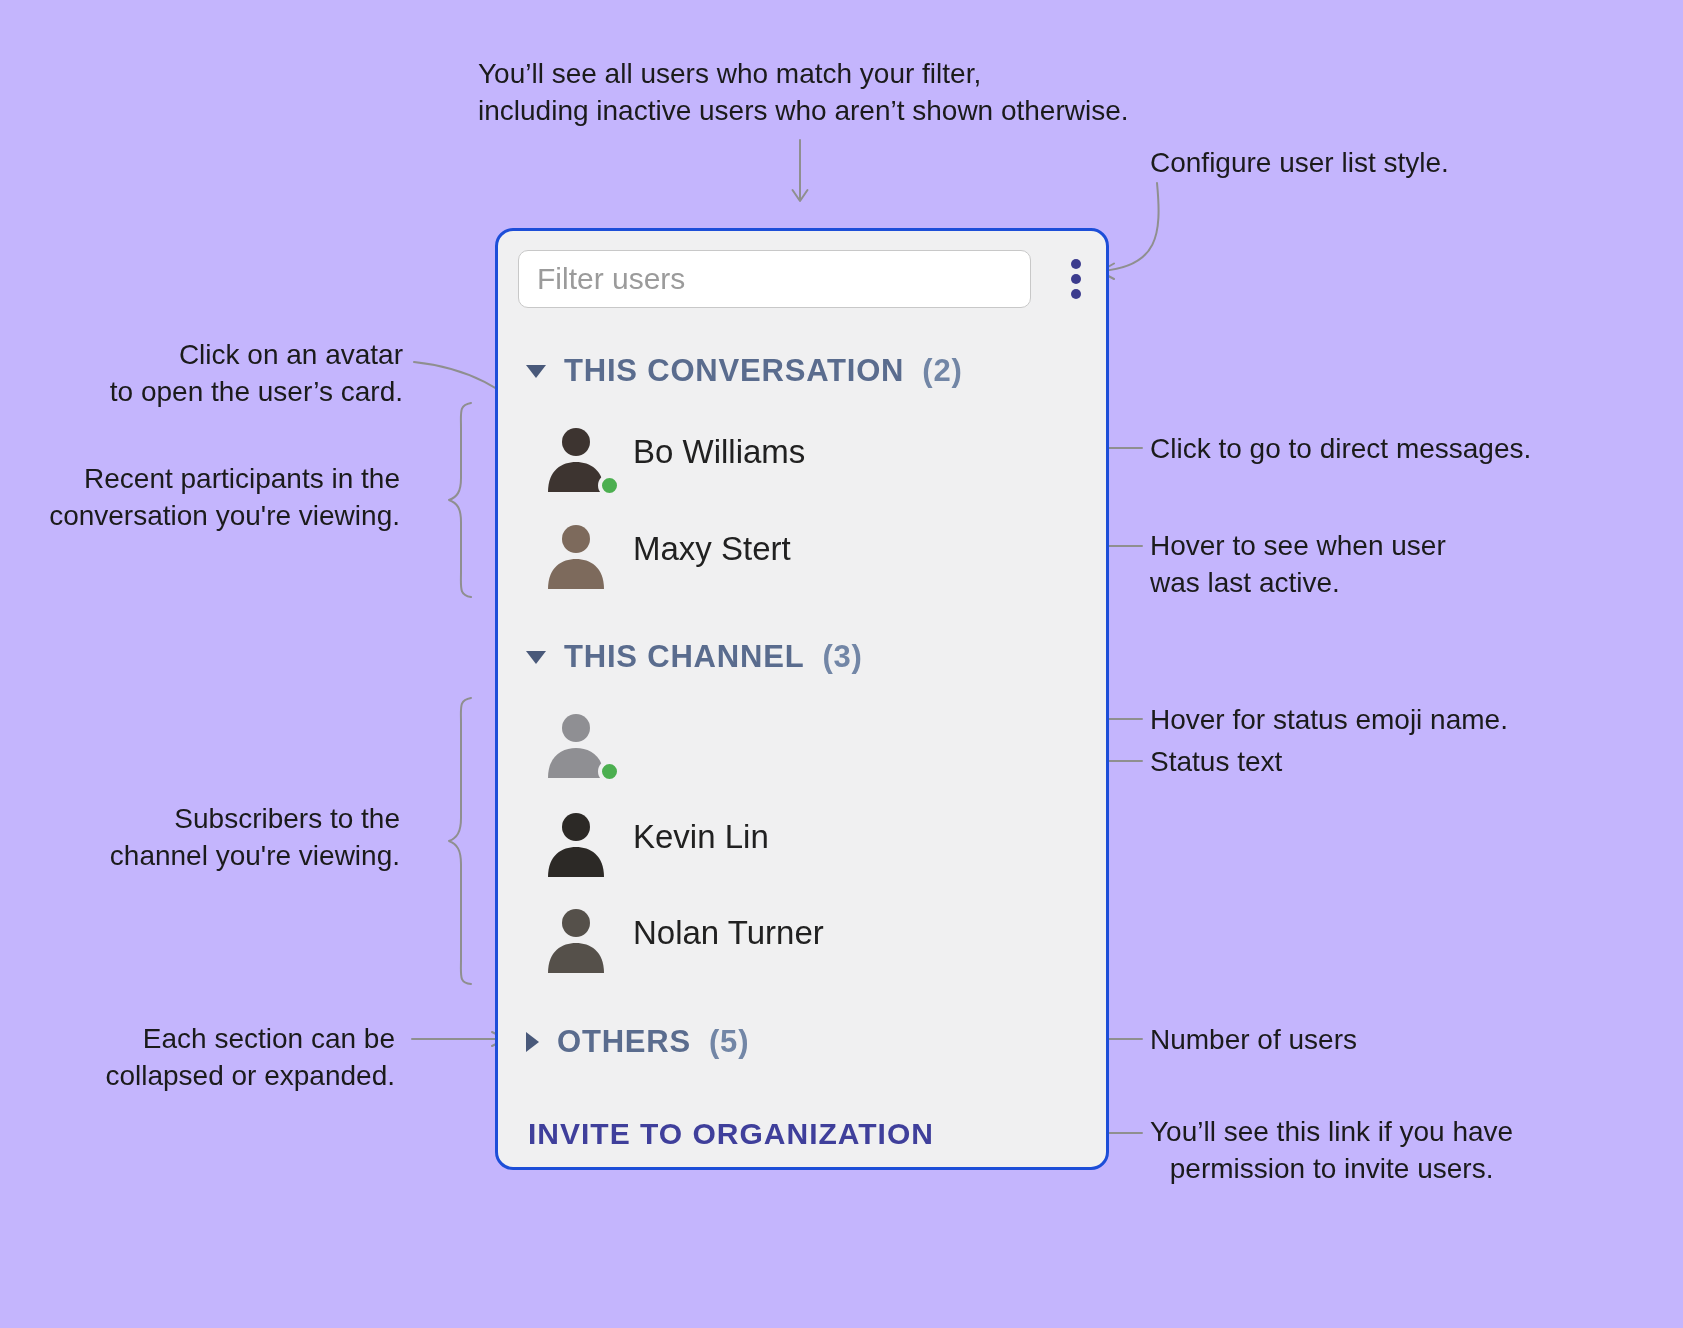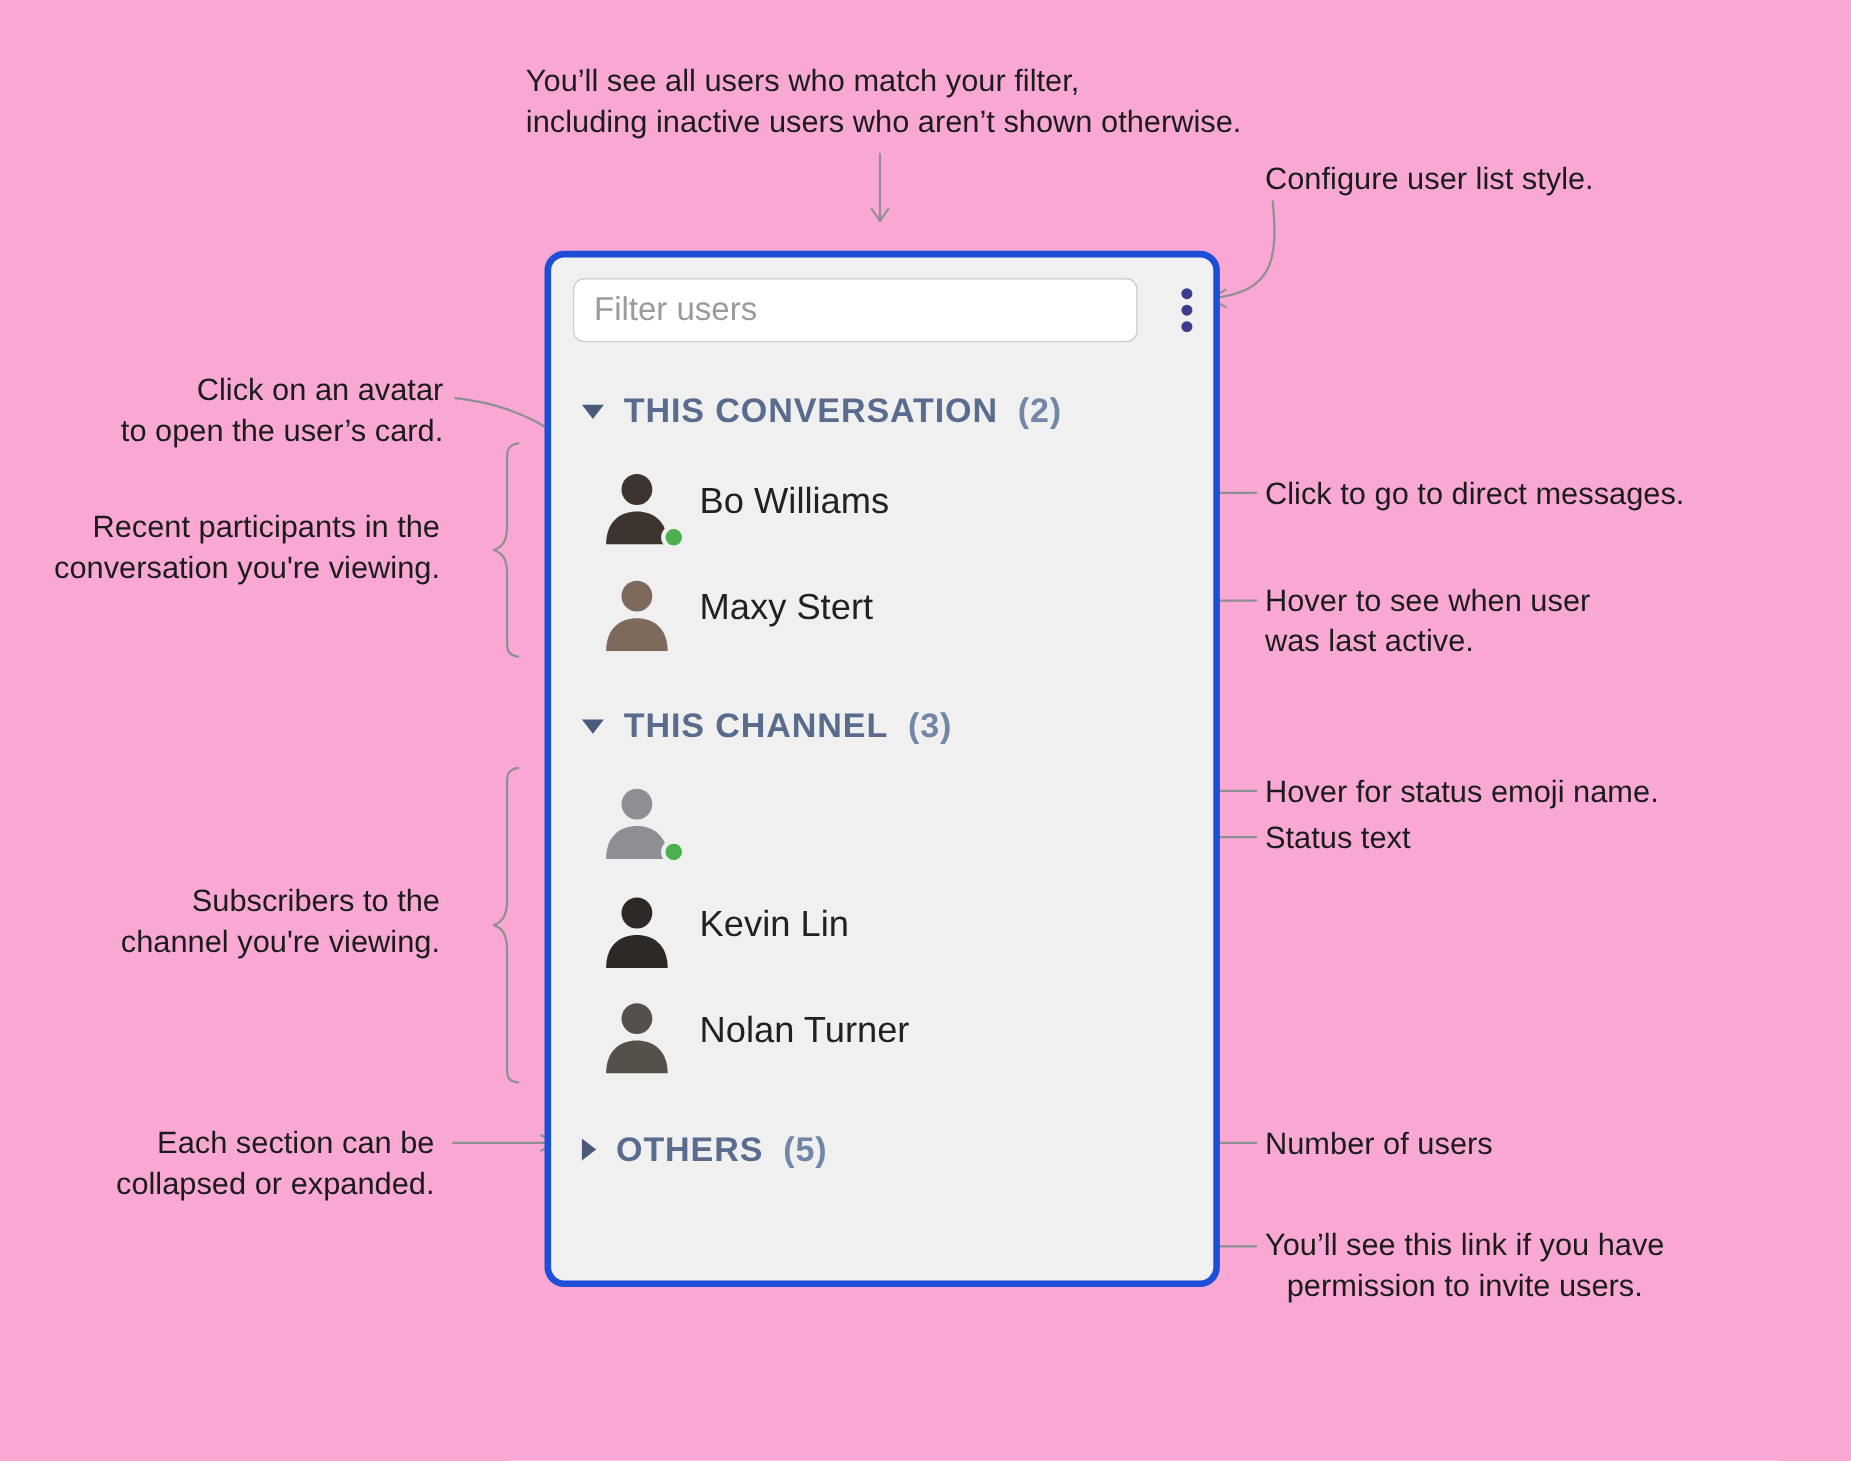--- a/index.html
+++ b/index.html
@@ -1,21 +1,21 @@
 <!DOCTYPE html>
 <html><head>
 <meta charset="utf-8">
 <style>
   * { margin: 0; padding: 0; box-sizing: border-box; }
   html,body { background:#ffffff; }
   .canvas {
     position: relative;
     width: 1683px;
     height: 1328px;
-    background: #f9a8d4;
+    background: #c4b5fd;
     font-family: "Liberation Sans", "DejaVu Sans", sans-serif;
     overflow: hidden;
   }
 
   
   svg.overlay {
     position: absolute;
     left: 0; top: 0;
     width: 1683px; height: 1328px;
     pointer-events: none;
@@ -37,21 +37,21 @@
     white-space: pre-line;
   }
   .ann.right { text-align: right; }
 
   
   .panel {
     position: absolute;
     left: 495px; top: 228px;
     width: 614px; height: 942px;
     background: #f0f0f1;
-    border: 6px solid #1d4ed8;
+    border: 3px solid #1d4ed8;
     border-radius: 18px;
   }
   .filter-input {
     position: absolute;
     left: 20px; top: 19px;
     width: 513px; height: 58px;
     background: #ffffff;
     border: 1px solid #c8c8c8;
     border-radius: 10px;
     font-family: "Liberation Sans", sans-serif;
@@ -293,15 +293,16 @@
       </span>
       <span class="user-name">Nolan Turner</span>
     </div>
 
     <div class="section-header" style="top:791px;">
       <span class="tri-right"></span>
       <span>OTHERS</span>
       <span class="count">(5)</span>
     </div>
 
+    <a class="invite-link">INVITE TO ORGANIZATION</a>
 
   </div>
 </div>
 
 </body></html>

